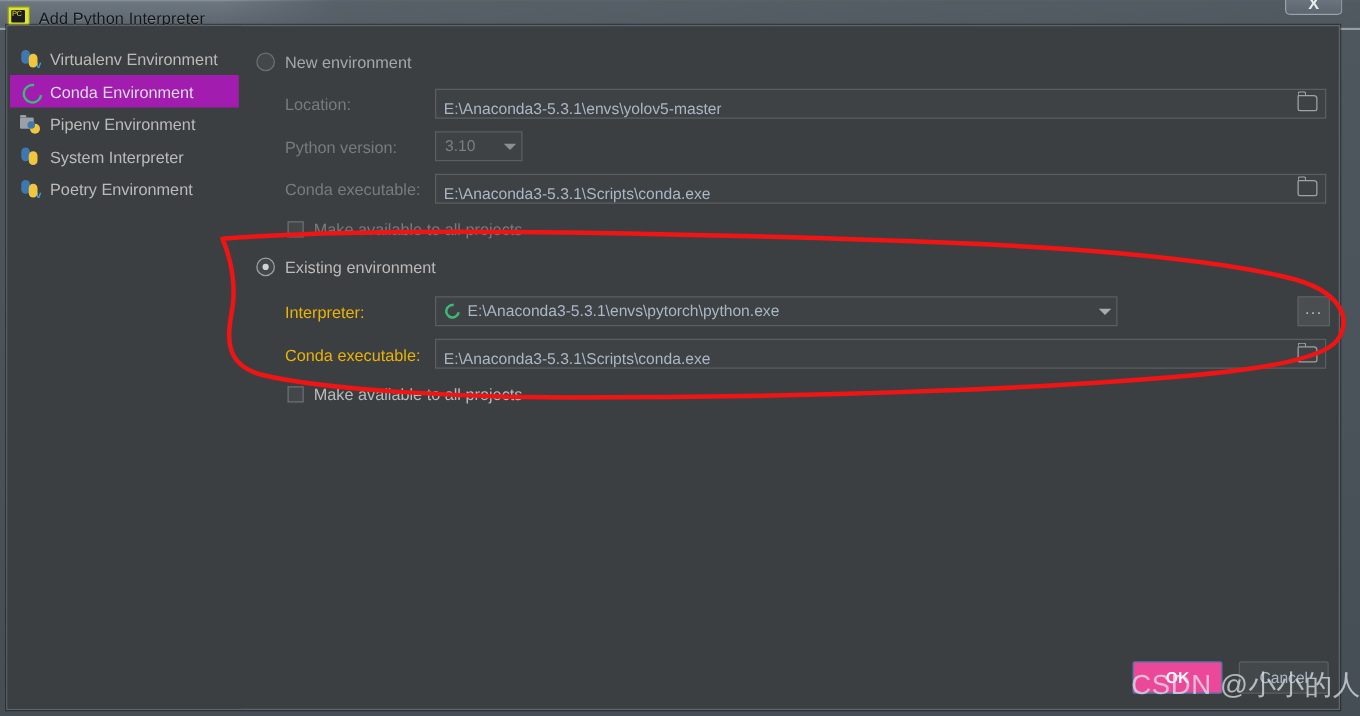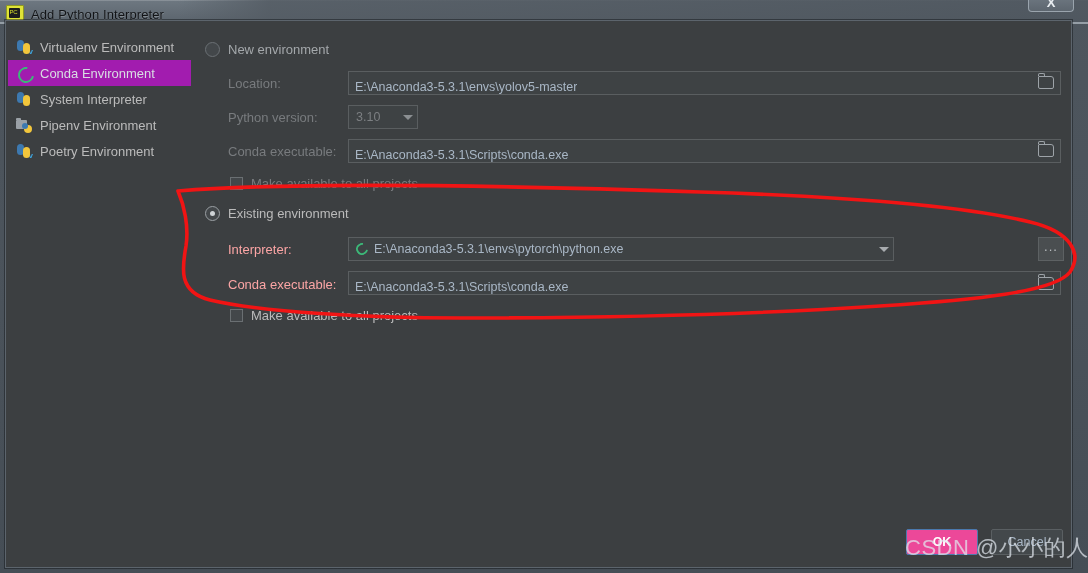--- a/index.html
+++ b/index.html
@@ -151,21 +151,21 @@
     content: ""; position: absolute; left: 3.5px; top: 3.5px;
     width: 5px; height: 5px; border-radius: 50%; background: #cfd3d6;
   }
   .radio-label { font-size: 13px; color: #bbbbbb; margin-left: 8px; white-space: nowrap; }
   .radio-label.dim { color: #a4a8ab; }
 
   .field-label {
     position: absolute; font-size: 13px; white-space: nowrap;
   }
   .field-label.disabled { color: #787b7e; }
-  .field-label.enabled  { color: #fca5a5; }
+  .field-label.enabled  { color: #eab308; }
 
   .textfield {
     position: absolute; box-sizing: border-box;
     height: 24px; background: #45494a;
     border: 1px solid #5a5e60;
     display: flex; align-items: flex-end;
     padding: 0 6px; font-size: 12.5px; color: #a9b7c6;
     white-space: nowrap; overflow: hidden;
   }
   .textfield.dark { background: #3e4244; }
@@ -278,30 +278,30 @@
     </div>
 
     <div class="side-item selected">
       <span class="ic">
           <span class="ic-conda" style="display:block"></span>
         </span>
       <span class="side-label">Conda Environment</span>
     </div>
 
     <div class="side-item">
-      <span class="ic ic-python"></span>
-      <span class="side-label">System Interpreter</span>
-    </div>
-
-    <div class="side-item">
       <span class="ic ic-pipenv">
         <span class="folder"></span>
           <span class="py"></span>
       </span>
       <span class="side-label">Pipenv Environment</span>
+    </div>
+
+    <div class="side-item">
+      <span class="ic ic-python"></span>
+      <span class="side-label">System Interpreter</span>
     </div>
 
     <div class="side-item">
       <span class="ic ic-python ic-venv">
           <span class="vbadge">v</span>
         </span>
       <span class="side-label">Poetry Environment</span>
     </div>
   </div>
 

